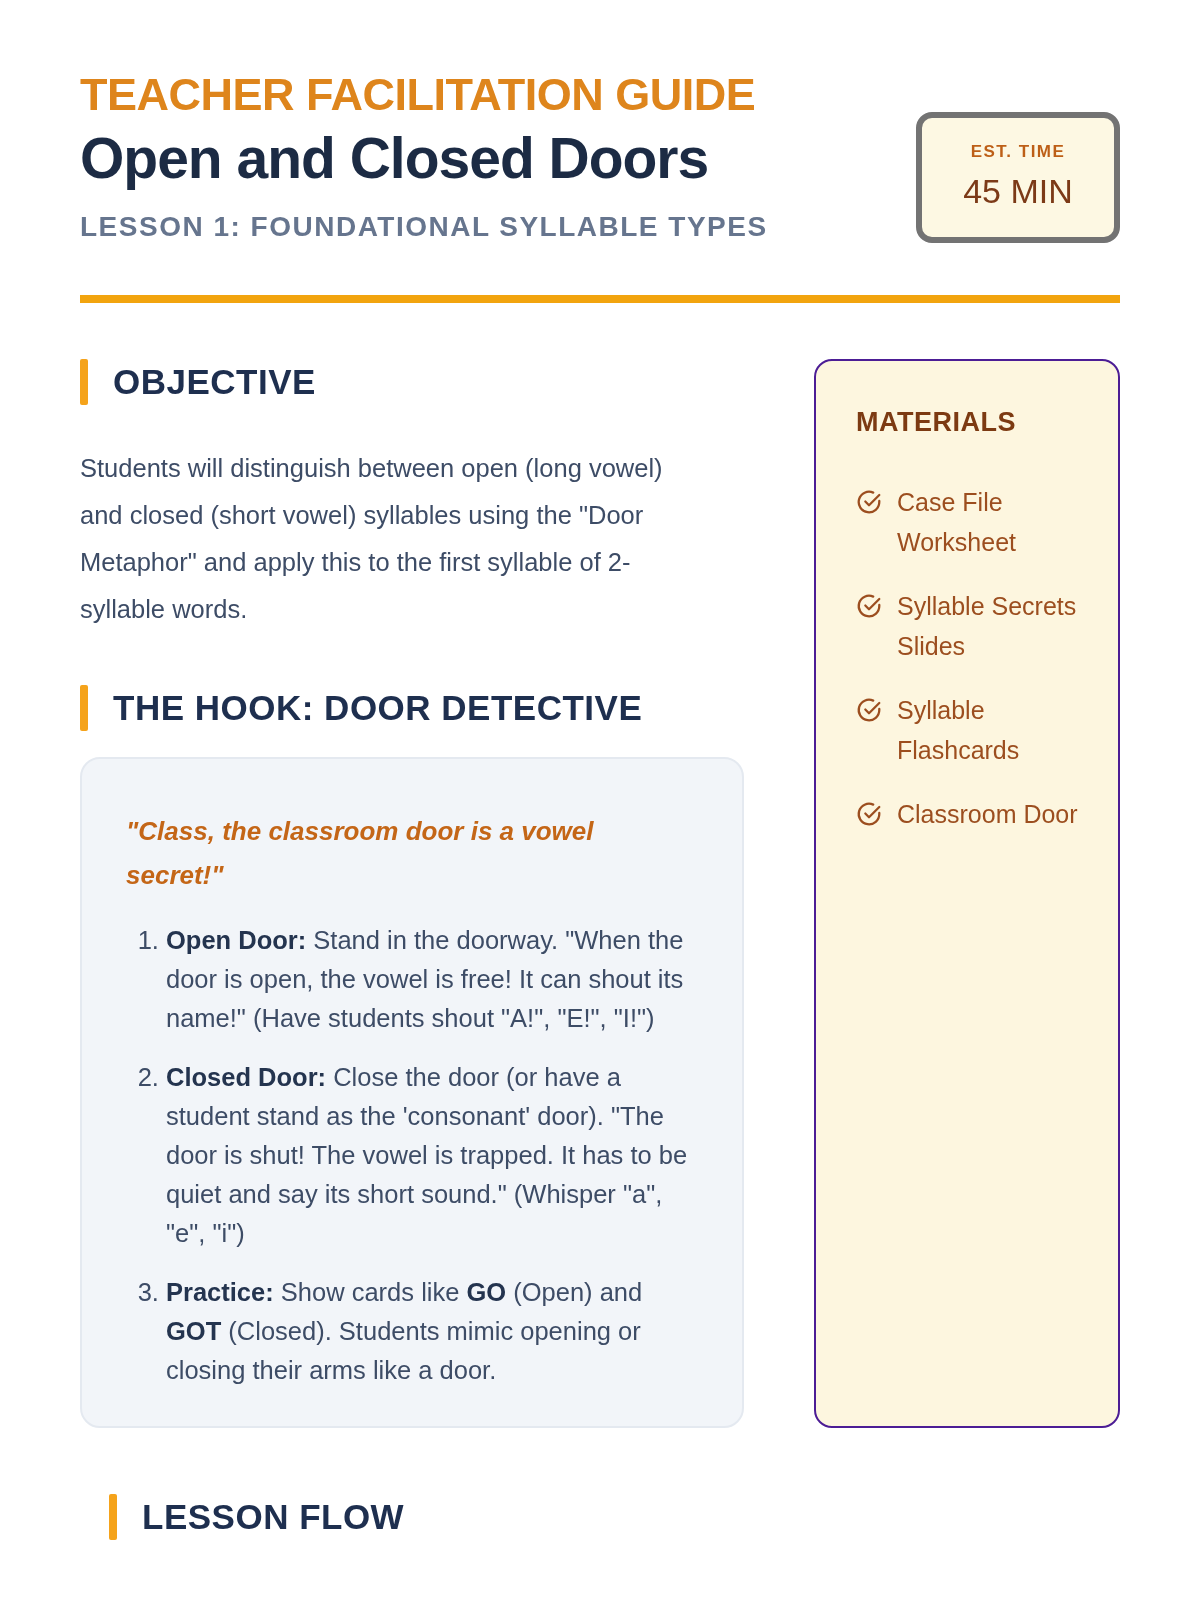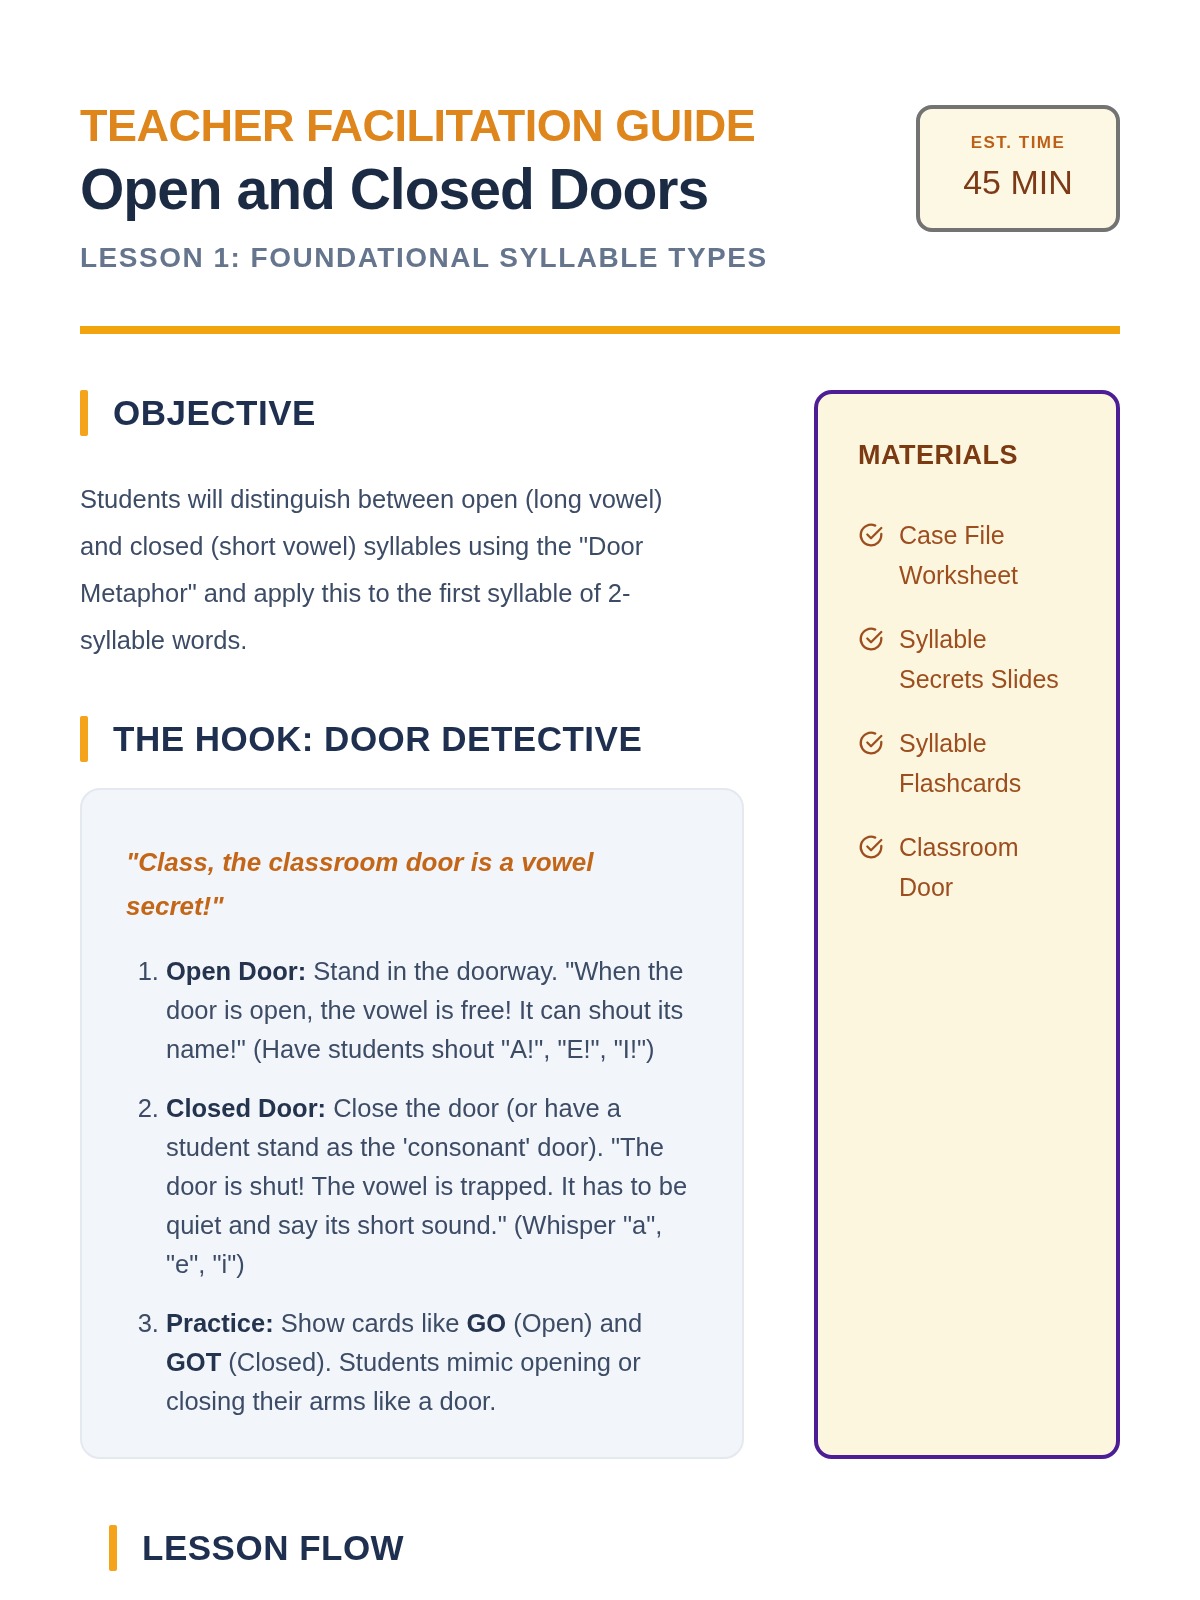--- a/index.html
+++ b/index.html
@@ -5,37 +5,37 @@
   * { margin:0; padding:0; box-sizing:border-box; }
   html,body { background:#ffffff; }
   body {
     width:1200px; height:1600px; overflow:hidden;
     font-family:"Liberation Sans", sans-serif;
     -webkit-font-smoothing:antialiased;
   }
   .page { width:1200px; height:1600px; padding:70px 80px 0 80px; overflow:hidden; }
 
   
-  .header-row { display:flex; align-items:flex-start;margin-top:31px; }
+  .header-row { display:flex; align-items:flex-end; }
   .titles { flex:1 1 auto; min-width:0; }
   .kicker {
     font-size:45px; font-weight:bold; color:#DE851C;
     letter-spacing:-0.5px; line-height:1.1; white-space:nowrap;
   }
   .doc-title {
     font-size:57px; font-weight:bold; color:#1C2B44;
     letter-spacing:-1px; line-height:1.08; margin-top:8px; white-space:nowrap;
   }
   .subtitle {
     font-size:28px; font-weight:bold; color:#66758E;
     letter-spacing:1.5px; margin-top:22px; white-space:nowrap;
   }
   .est-box {
     flex:0 0 auto; width:204px; margin-top:4px; margin-left:18px;
-    background:#FDF8E3; border:4px solid #737373; border-radius:16px;
+    background:#FDF8E3; border:6px solid #737373; border-radius:16px;
     text-align:center; padding:24px 8px 26px 8px;
   }
   .est-label { font-size:17px; font-weight:bold; color:#BD5F17; letter-spacing:1.5px; }
   .est-value { font-size:34px; font-weight:normal; color:#7C3A17; margin-top:10px; }
 
   .divider { height:8px; background:#F2A40E; margin-top:52px; }
 
   
   .grid {
     display:grid; grid-template-columns:1fr 306px; column-gap:70px;
@@ -67,21 +67,21 @@
   ol.hook-steps {
     margin:24px 0 0 0; padding-left:40px;
     font-size:25.5px; line-height:39px; color:#3D4C66;
   }
   ol.hook-steps li { margin-bottom:20px; padding-right:4px; }
   ol.hook-steps li:last-child { margin-bottom:0; }
   ol.hook-steps strong { color:#24344F; }
 
   
   .materials {
-    background:#FDF6DF; border:4px solid #4c1d95; border-radius:18px;
+    background:#FDF6DF; border:2px solid #4c1d95; border-radius:18px;
     padding:46px 30px 36px 40px; height:100%;
   }
   .materials h3 {
     font-size:27px; font-weight:bold; color:#7C3A12; letter-spacing:0.5px;
   }
   .materials ul { list-style:none; margin-top:44px; }
   .materials li {
     display:flex; align-items:flex-start; gap:15px;
     font-size:25px; line-height:40px; color:#9C4E1F;
     margin-bottom:24px; padding-right:10px;

